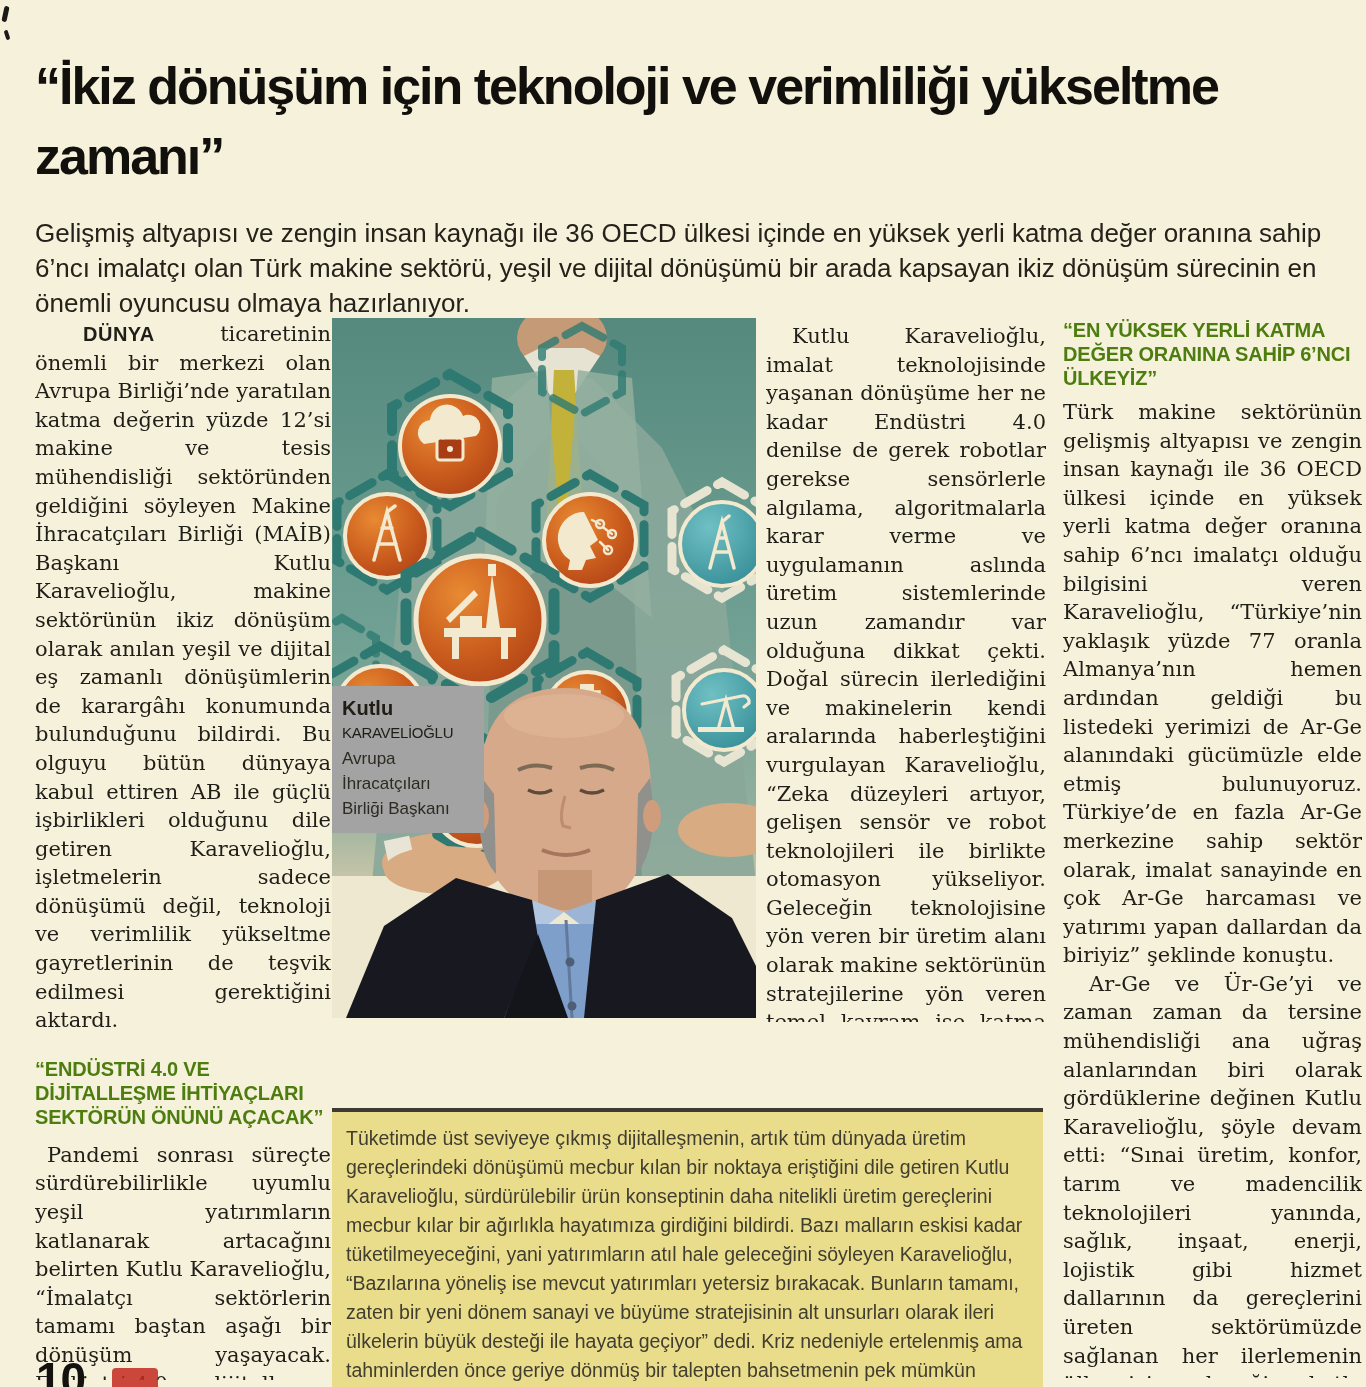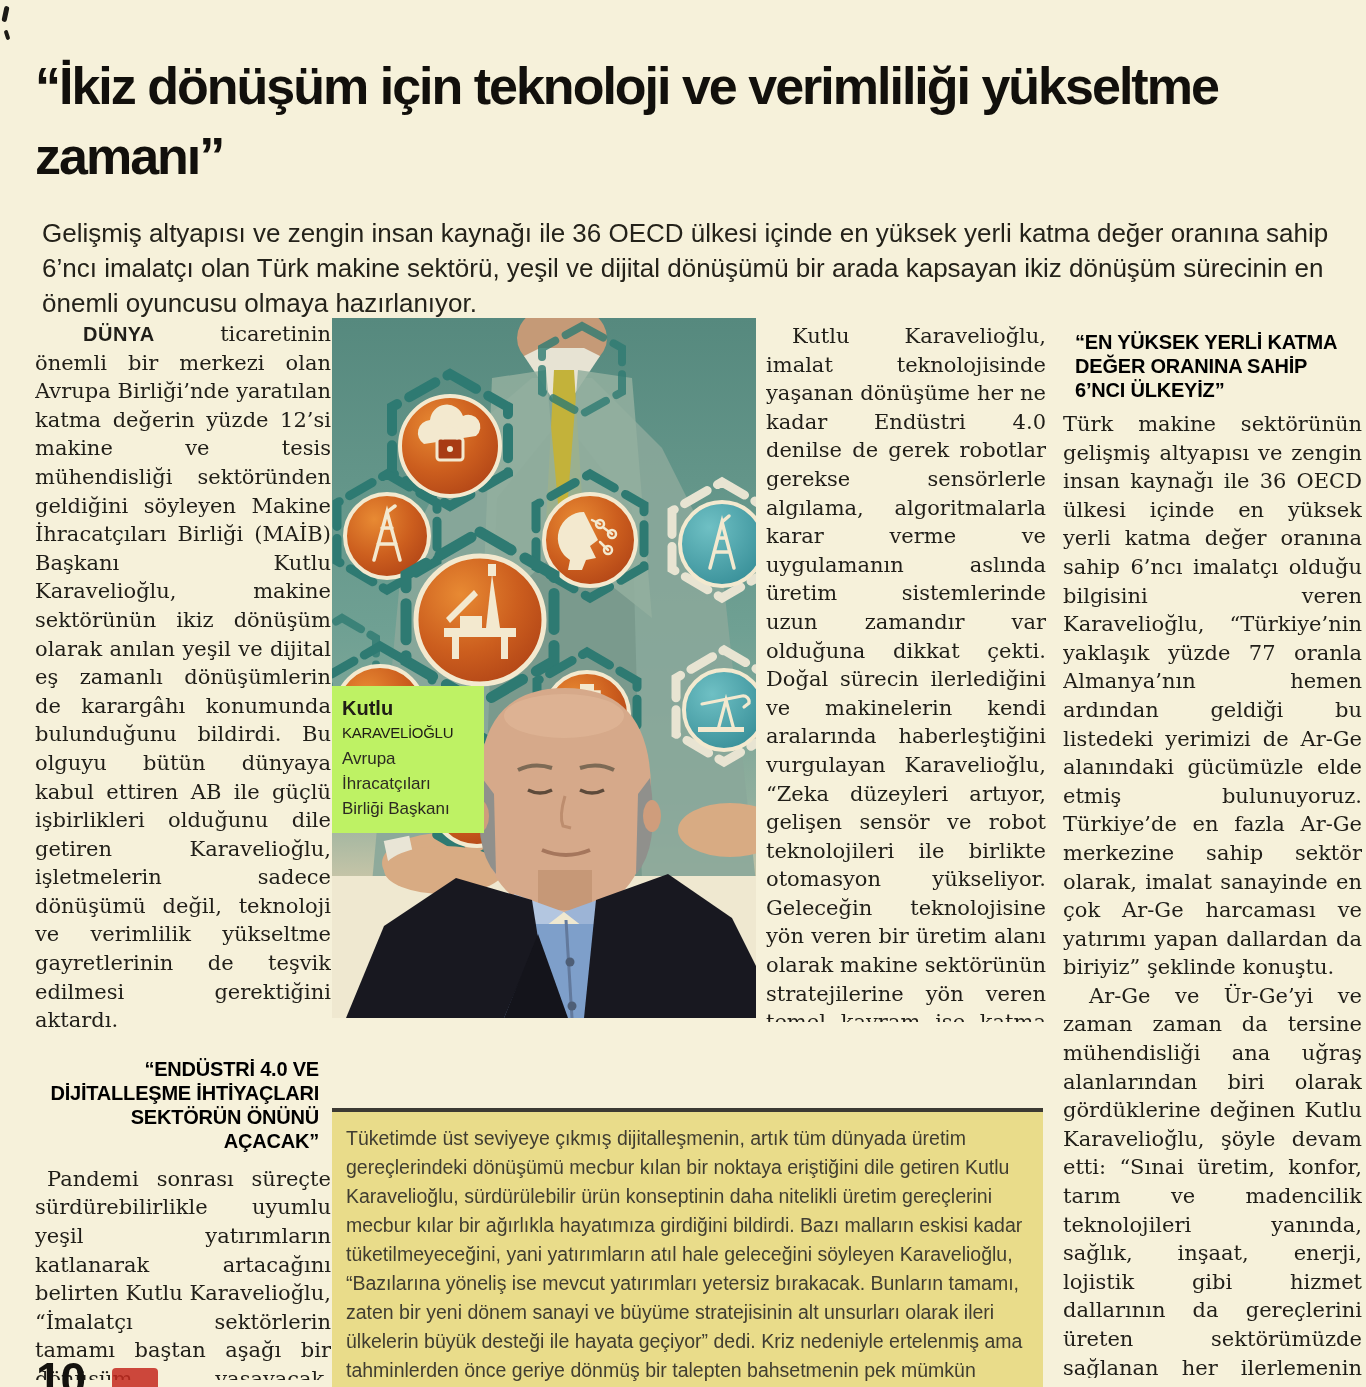--- a/index.html
+++ b/index.html
@@ -16,21 +16,21 @@
   .artifact.a1{left:3px;top:6px;width:5px;height:16px;border-radius:3px;transform:rotate(12deg);}
   .artifact.a2{left:5px;top:30px;width:4px;height:10px;border-radius:2px;transform:rotate(-18deg);}
 
   .headline{
     position:absolute;left:35px;top:16px;width:1200px;
     font-size:52px;line-height:70px;font-weight:700;
     letter-spacing:-2px;color:#12100c;
     font-family:"Liberation Sans",sans-serif;
   }
   .standfirst{
-    position:absolute;left:42px;top:190px;width:1310px;
+    position:absolute;left:35px;top:190px;width:1310px;
     font-size:26px;line-height:35px;font-weight:400;color:#24221a;
   }
 
   
   .bodycol{
     position:absolute;top:320px;
     font-family:"DejaVu Serif","Liberation Serif",serif;
     font-size:21px;line-height:28.6px;
     text-align:justify;color:#201e18;
     overflow:hidden;
@@ -41,35 +41,35 @@
   .bodycol p{margin:0;}
   .bodycol p.indent{text-indent:26px;}
   .bodycol p.smallindent{text-indent:12px;}
   .lead-word{
     font-family:Liberation Sans, sans-serif;
     font-weight:700;font-size:20px;letter-spacing:.5px;margin-left:48px;
   }
   .subhead{
     font-family:"Liberation Sans",sans-serif;
     font-weight:700;font-size:20px;line-height:24px;
-    color:#000000;text-align:left;letter-spacing:-0.2px;
-    margin:12px;
-  }
-  .col1 .subhead{margin-top:22px;margin-bottom:12px;text-align:right;}
+    color:#4d7c0f;text-align:left;letter-spacing:-0.2px;
+    margin:0;
+  }
+  .col1 .subhead{margin-top:22px;margin-bottom:12px;}
   .col4 .subhead{margin-bottom:8px;}
 
   
   .photo{
     position:absolute;left:332px;top:318px;width:424px;height:700px;
     z-index:2;overflow:hidden;
   }
   .photo svg{display:block;}
   .caption{
     position:absolute;left:0;top:368px;width:152px;
-    background:#bef264;
+    background:#a3a3a3;
     padding:10px 8px 12px 10px;
     box-sizing:border-box;
     z-index:3;
     color:#1f1d16;
   }
   .caption .cap-first{font-weight:700;font-size:20px;line-height:24px;}
   .caption .cap-last{font-weight:400;font-size:15px;line-height:26px;letter-spacing:-0.3px;}
   .caption .cap-role{font-weight:400;font-size:17px;line-height:25px;color:#2c2a22;}
 
   

